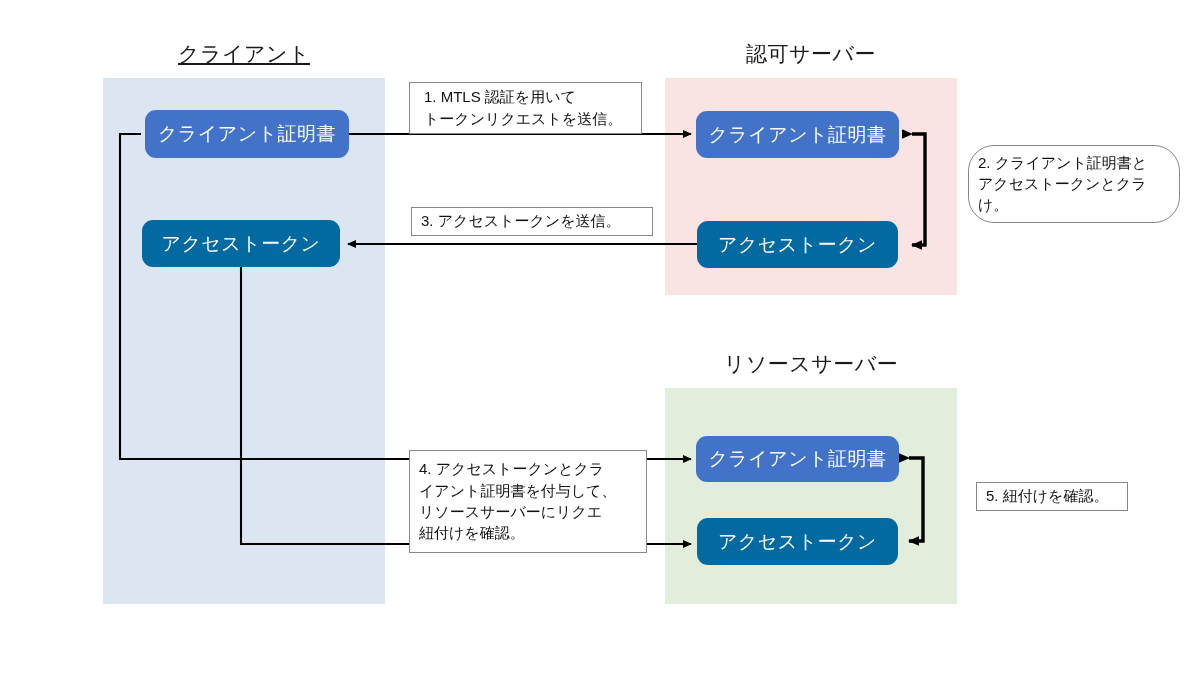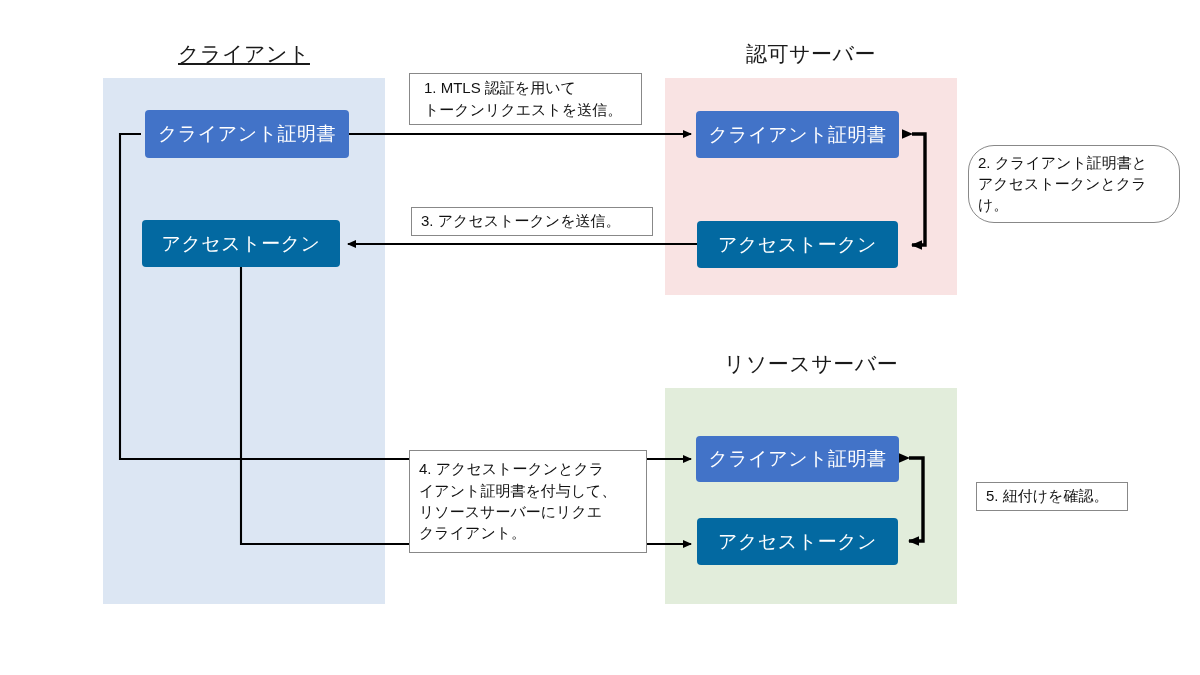--- a/index.html
+++ b/index.html
@@ -5,21 +5,21 @@
   html,body{margin:0;padding:0;background:#ffffff;}
   body{width:1200px;height:675px;position:relative;overflow:hidden;
        font-family:"Liberation Sans","DejaVu Sans",sans-serif;color:#000;}
   #canvas{position:absolute;left:0;top:0;width:1200px;height:675px;}
   svg.wires{position:absolute;left:0;top:0;width:1200px;height:675px;overflow:visible;}
 
   .panel{position:absolute;}
   .panel-title{position:absolute;text-align:center;font-size:21px;color:#1a1a1a;
                letter-spacing:.5px;white-space:nowrap;}
 
-  .node{position:absolute;border-radius:4px;display:flex;align-items:center;
+  .node{position:absolute;border-radius:11px;display:flex;align-items:center;
         justify-content:center;color:#ffffff;font-size:19px;letter-spacing:.5px;
         white-space:nowrap;box-sizing:border-box;}
   .node.blue{background:#4273C8;}
   .node.orange{background:#0369a1;}
 
   .note{position:absolute;background:#ffffff;border:1px solid #888;
         box-sizing:border-box;display:flex;align-items:center;
         font-size:15px;line-height:1.42;color:#111;padding:5px 8px 6px 9px;}
   .note span{display:block;}
 </style>
@@ -76,21 +76,21 @@
   </div>
 
   <div class="node blue" style="left:696px;top:436px;width:203px;height:46px;">
     <span>クライアント証明書</span>
   </div>
 
   <div class="node orange" style="left:697px;top:518px;width:201px;height:47px;">
     <span>アクセストークン</span>
   </div>
 
-  <div class="note" style="left:409px;top:73px;width:233px;height:52px;padding-left:14px;">
+  <div class="note" style="left:409px;top:82px;width:233px;height:52px;padding-left:14px;">
     <span>
       <span>1. MTLS 認証を用いて</span>
       <span>トークンリクエストを送信。</span>
     </span>
   </div>
 
   <div class="note" style="left:968px;top:145px;width:212px;height:78px;border-radius:26px;">
     <span>
       <span>2. クライアント証明書と</span>
       <span>アクセストークンとクラ</span>
@@ -102,21 +102,21 @@
     <span>
       <span>3. アクセストークンを送信。</span>
     </span>
   </div>
 
   <div class="note" style="left:409px;top:450px;width:238px;height:103px;">
     <span>
       <span>4. アクセストークンとクラ</span>
       <span>イアント証明書を付与して、</span>
       <span>リソースサーバーにリクエ</span>
-      <span>クライアント。</span>
+      <span>紐付けを確認。</span>
     </span>
   </div>
 
   <div class="note" style="left:968px;top:482px;width:152px;height:29px;margin-left:8px;">
     <span>
       <span>5. 紐付けを確認。</span>
     </span>
   </div>
 
 </div>

